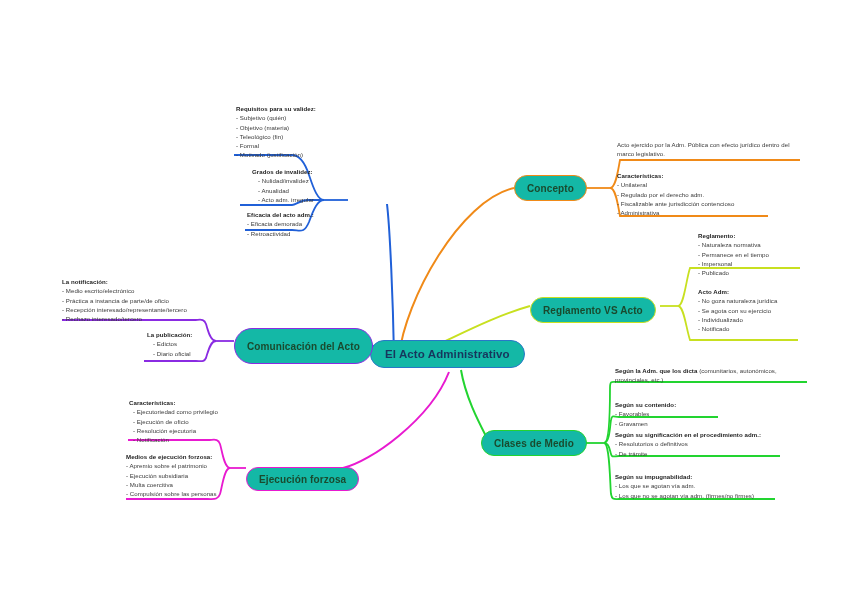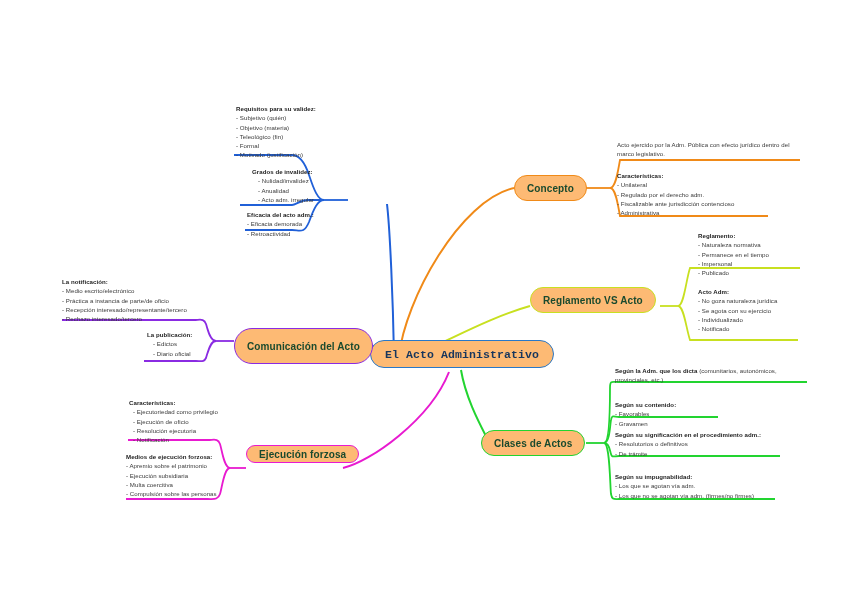--- a/index.html
+++ b/index.html
@@ -20,36 +20,35 @@
   #wires {
     position: absolute;
     left: 0;
     top: 0;
     width: 848px;
     height: 598px;
     pointer-events: none;
   }
   .node {
     position: absolute;
-    background: #fdba74;
+    background: #14b8a6;
     border-radius: 999px;
     display: flex;
     align-items: center;
     justify-content: flex-start;
     box-sizing: border-box;
     white-space: nowrap;
     font-weight: bold;
     letter-spacing: 0.1px;
   }
   .node-center {
     border: 1.6px solid #2878c8;
     color: #17365d;
     font-size: 11.5px;
     padding: 0 14px;
-    font-family: Liberation Mono, monospace;
   }
   .node-main {
     border: 1.6px solid #cccccc;
     color: #1a4a2e;
     font-size: 10px;
     padding: 0 12px;
   }
   .leaf {
     position: absolute;
     box-sizing: border-box;
@@ -118,33 +117,33 @@
 
   <div class="node node-center" style="left:370px; top:340px; height:28px;">
     <span>El Acto Administrativo</span>
   </div>
 
 
   <div class="node node-main" style="left:514px; top:175px; height:26px; border-color:#f08a18;">
     <span>Concepto</span>
   </div>
 
-  <div class="node node-main" style="left:530px; top:287px; height:26px; border-color:#c8e020;">
+  <div class="node node-main" style="left:530px; top:297px; height:26px; border-color:#c8e020;">
     <span>Reglamento VS Acto</span>
   </div>
 
   <div class="node node-main" style="left:481px; top:430px; height:26px; border-color:#22d430;">
-    <span>Clases de Actos</span>
+    <span>Clases de Medio</span>
   </div>
 
   <div class="node node-main" style="left:234px; top:328px; height:36px; border-color:#8a2be2;">
     <span>Comunicación del Acto</span>
   </div>
 
-  <div class="node node-main" style="left:246px; top:445px; height:18px; border-color:#e81ad0;">
+  <div class="node node-main" style="left:246px; top:467px; height:24px; border-color:#e81ad0;">
     <span>Ejecución forzosa</span>
   </div>
 
   <div class="leaf" style="left:236px; top:104px; width:180px;">
     <div class="hd ln">Requisitos para su validez:</div>
     <div class="ln">- Subjetivo (quién)</div>
     <div class="ln">- Objetivo (materia)</div>
     <div class="ln">- Teleológico (fin)</div>
     <div class="ln">- Formal</div>
     <div class="ln">- Motivado (justificación)</div>

